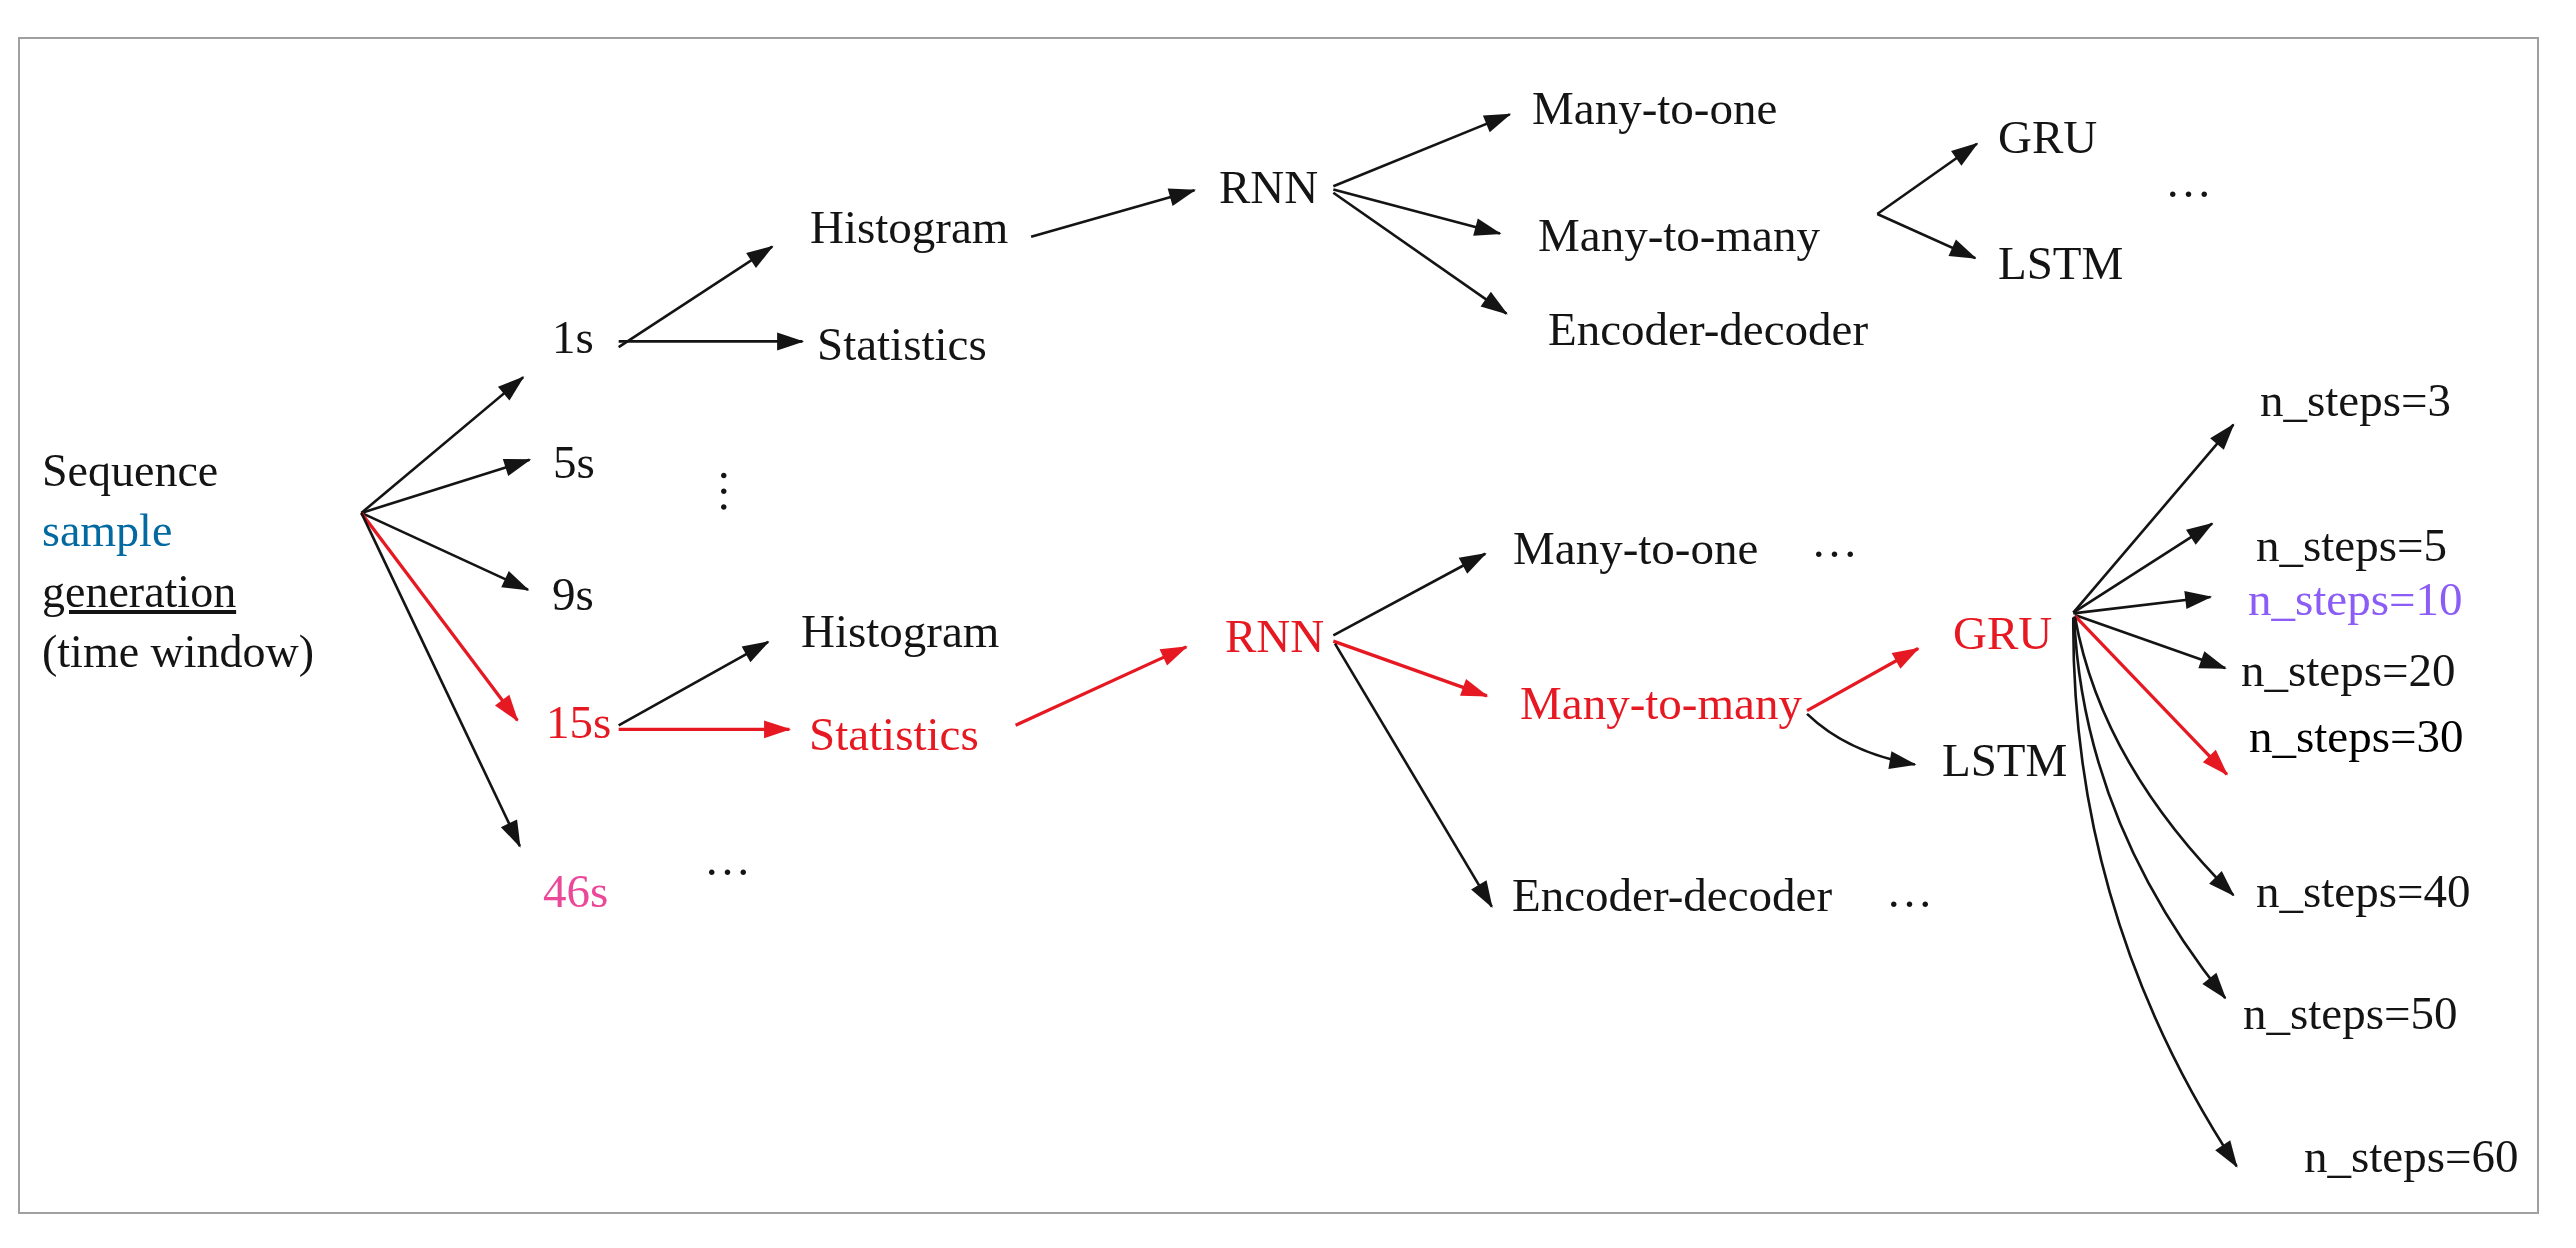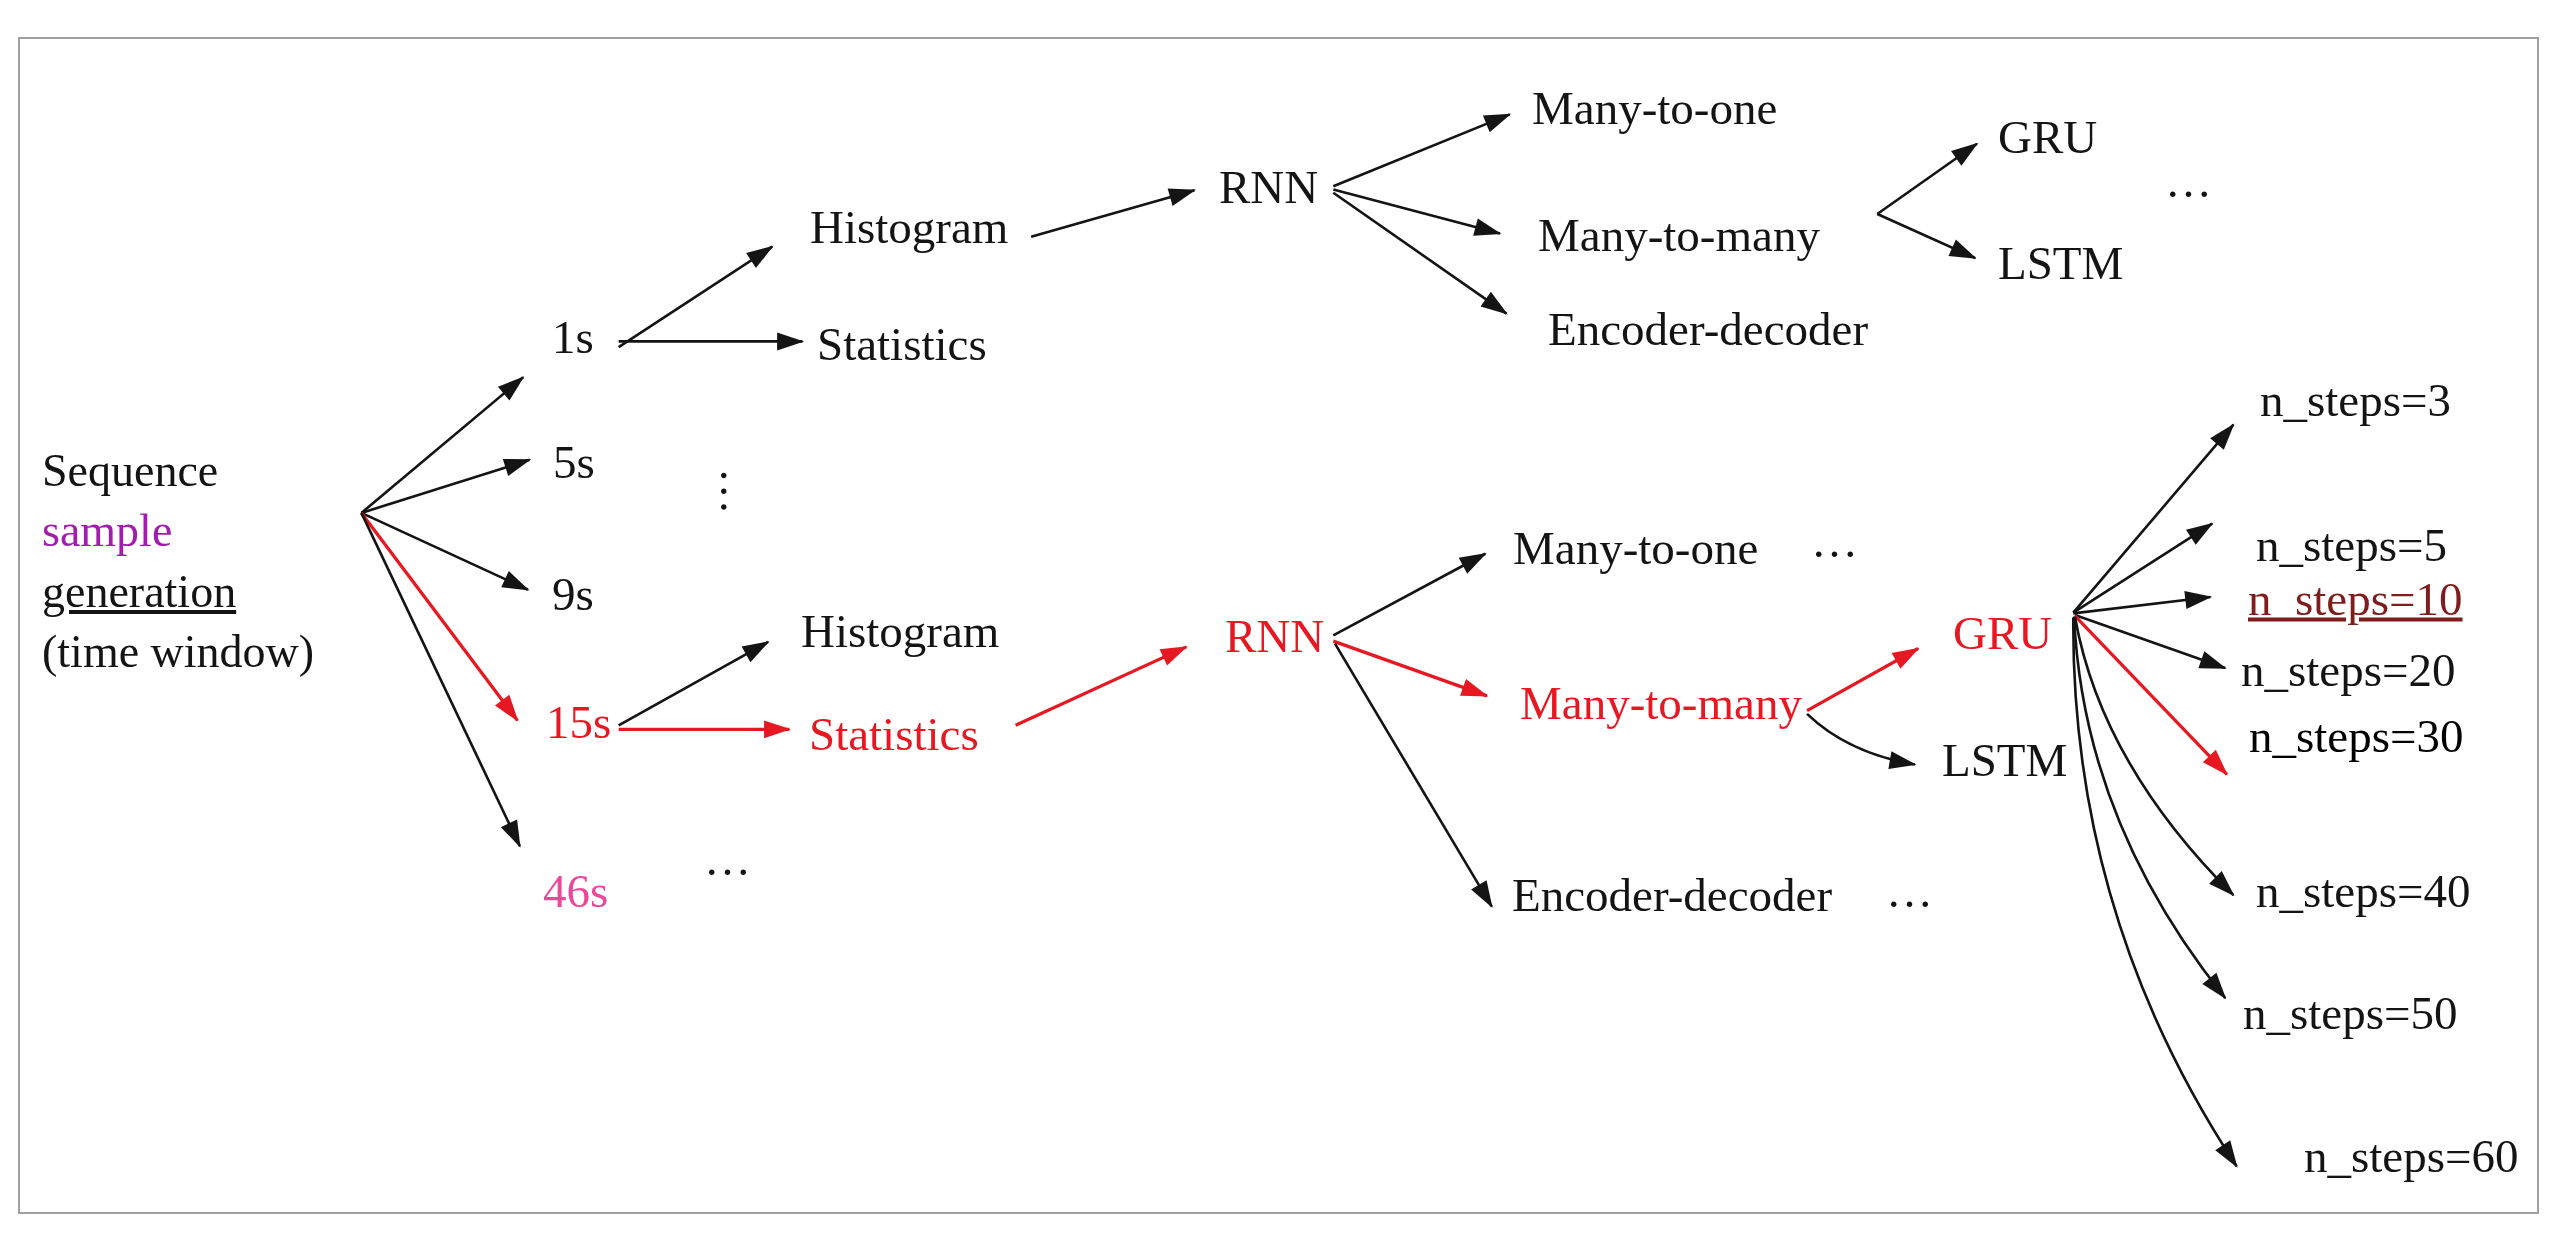--- a/index.html
+++ b/index.html
@@ -82,21 +82,21 @@
         <path d="M2540,753 L2724,818" fill="none" stroke="#141414" stroke-width="3.2" marker-end="url(#arrow-black)"></path>
         <path d="M2540,754 L2726,948" fill="none" stroke="#e61923" stroke-width="4" marker-end="url(#arrow-red)"></path>
         <path d="M2540,755 Q2572,935 2734,1096" fill="none" stroke="#141414" stroke-width="3.2" marker-end="url(#arrow-black)"></path>
         <path d="M2539,755 Q2550,1005 2724,1222" fill="none" stroke="#141414" stroke-width="3.2" marker-end="url(#arrow-black)"></path>
         <path d="M2538,756 Q2535,1120 2738,1428" fill="none" stroke="#141414" stroke-width="3.2" marker-end="url(#arrow-black)"></path>
       </g>
   </svg>
 
   <div id="nodes">
       <div class="node small" style="left: 42px; top: 471px; color: rgb(20, 20, 20);">Sequence</div>
-      <div class="node small" style="left: 42px; top: 531px; color: #a21caf; text-align: right;">sample</div>
+      <div class="node small" style="left: 42px; top: 531px; color: #0369a1; text-align: right;">sample</div>
       <div class="node small" style="left: 42px; top: 592px; color: rgb(20, 20, 20); text-decoration: underline;">generation</div>
       <div class="node small" style="left: 42px; top: 652px; color: rgb(20, 20, 20);">(time window)</div>
       <div class="node" style="left: 552px; top: 337px; color: rgb(20, 20, 20);">1s</div>
       <div class="node" style="left: 553px; top: 462px; color: rgb(20, 20, 20);">5s</div>
       <div class="node" style="left: 552px; top: 594px; color: rgb(20, 20, 20);">9s</div>
       <div class="node" style="left: 546px; top: 722px; color: rgb(230, 25, 35);">15s</div>
       <div class="node" style="left: 543px; top: 855px; color: #ec4899; margin-top: 36px;">46s</div>
       <div class="node rot ellipsis" style="left: 736px; top: 493px; color: rgb(20, 20, 20);">…</div>
       <div class="node ellipsis" style="left: 704px; top: 859px; color: rgb(20, 20, 20);">…</div>
       <div class="node" style="left: 810px; top: 227px; color: rgb(20, 20, 20);">Histogram</div>
@@ -113,21 +113,21 @@
       <div class="node" style="left: 1225px; top: 636px; color: rgb(230, 25, 35);">RNN</div>
       <div class="node" style="left: 1513px; top: 548px; color: rgb(20, 20, 20);">Many-to-one</div>
       <div class="node ellipsis" style="left: 1811px; top: 541px; color: rgb(20, 20, 20);">…</div>
       <div class="node" style="left: 1520px; top: 703px; color: rgb(230, 25, 35);">Many-to-many</div>
       <div class="node" style="left: 1512px; top: 895px; color: rgb(20, 20, 20);">Encoder-decoder</div>
       <div class="node ellipsis" style="left: 1886px; top: 891px; color: rgb(20, 20, 20);">…</div>
       <div class="node" style="left: 1953px; top: 633px; color: rgb(230, 25, 35);">GRU</div>
       <div class="node" style="left: 1942px; top: 760px; color: rgb(20, 20, 20);">LSTM</div>
       <div class="node" style="left: 2260px; top: 400px; color: rgb(20, 20, 20);">n_steps=3</div>
       <div class="node" style="left: 2256px; top: 513px; color: rgb(20, 20, 20); margin-top: 32px;">n_steps=5</div>
-      <div class="node" style="left: 2248px; top: 599px; color: #7f1d1d; text-decoration: underline;">n_steps=10</div>
+      <div class="node" style="left: 2248px; top: 599px; color: #8b5cf6;">n_steps=10</div>
       <div class="node" style="left: 2241px; top: 670px; color: rgb(20, 20, 20);">n_steps=20</div>
       <div class="node" style="left: 2249px; top: 736px; color: #000000;">n_steps=30</div>
       <div class="node" style="left: 2256px; top: 891px; color: rgb(20, 20, 20);">n_steps=40</div>
       <div class="node" style="left: 2243px; top: 1013px; color: rgb(20, 20, 20);">n_steps=50</div>
       <div class="node" style="left: 2264px; top: 1156px; color: rgb(20, 20, 20); margin-left: 40px;">n_steps=60</div>
     </div>
 </div>
 
 
 </body></html>

